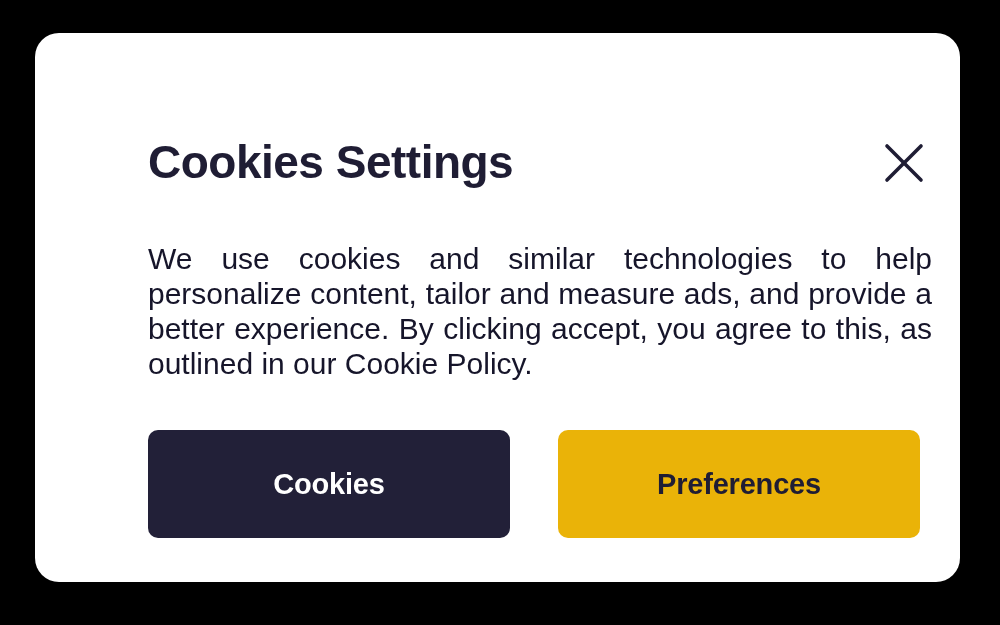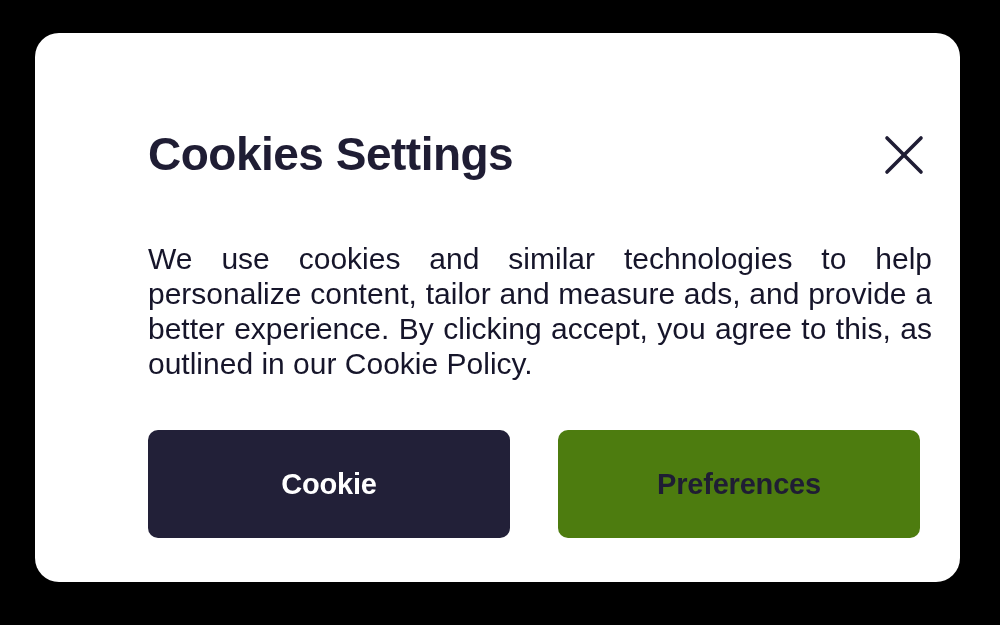--- a/index.html
+++ b/index.html
@@ -30,21 +30,21 @@
     height: 549px;
     background: #ffffff;
     border-radius: 24px;
     box-sizing: border-box;
   }
 
   
   .card-header {
     position: absolute;
     left: 113px;
-    top: 92px;
+    top: 100px;
     right: 0;
     height: 64px;
     text-decoration: underline;
   }
 
   .card-title {
     position: absolute;
     left: 0;
     top: 0;
     margin: 0;
@@ -114,21 +114,21 @@
     justify-content: center;
     padding: 0;
   }
 
   .btn-accept {
     background: #222038;
     color: #ffffff;
   }
 
   .btn-preferences {
-    background: #4d7c0f;
+    background: #eab308;
     color: #1f1d34;
   }
 </style>
 </head>
 <body>
 
 <div class="screen">
 
   <div class="cookie-card">
 
@@ -141,18 +141,18 @@
             <line x1="3" y1="3" x2="37" y2="37" stroke="#1f1d34" stroke-width="3.6" stroke-linecap="round"></line>
             <line x1="37" y1="3" x2="3" y2="37" stroke="#1f1d34" stroke-width="3.6" stroke-linecap="round"></line>
           </svg>
         </span>
       </button>
     </div>
 
     <p class="card-body">We use cookies and similar technologies to help personalize content, tailor and measure ads, and provide a better experience. By clicking accept, you agree to this, as outlined in our Cookie Policy.</p>
 
     <div class="card-actions">
-      <button class="btn btn-accept">Cookie</button>
+      <button class="btn btn-accept">Cookies</button>
       <button class="btn btn-preferences">Preferences</button>
     </div>
 
   </div>
 </div>
 
 </body></html>

